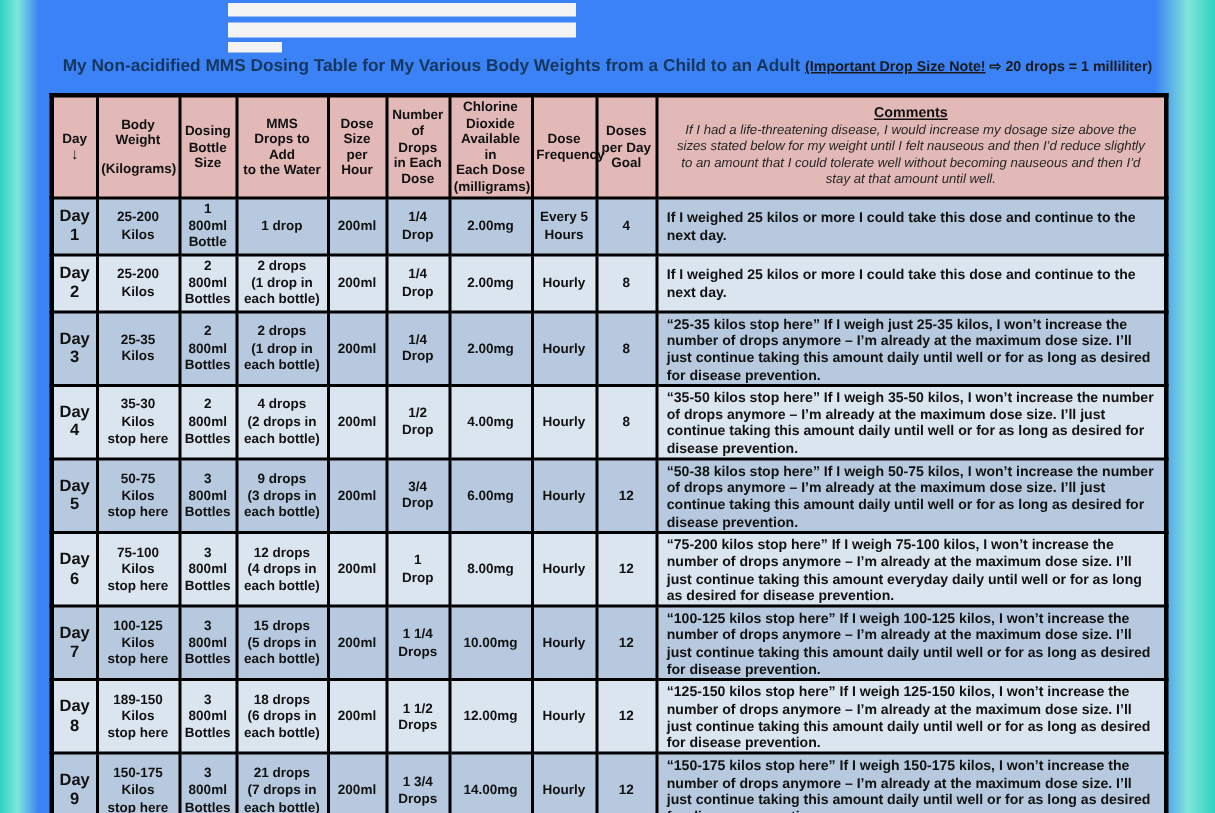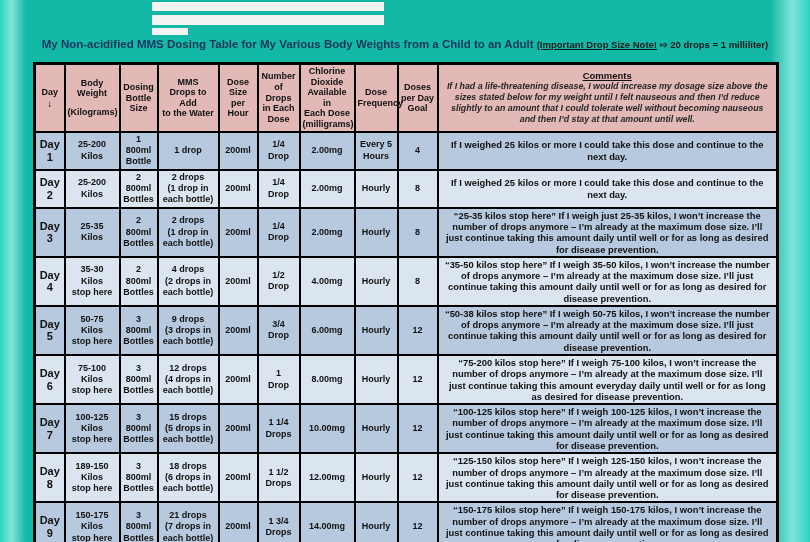--- a/index.html
+++ b/index.html
@@ -1,17 +1,17 @@
 <!DOCTYPE html>
 <html style="--edge_teal: #2ed3c1; --title_blue: #17365d; --header_pink: #e2b9b7; --row_dark: #b7c9de; --row_light: #dbe5f0;"><head>
 <meta charset="utf-8">
 <style>
   html,body { margin:0; padding:0; }
   .canvas {
-    position:relative; width:810px; height:542px; background:#14b8a6;
+    position:relative; width:810px; height:542px; background:#3b82f6;
     font-family:"Liberation Sans", sans-serif; overflow:hidden;
     color:#111;
   }
   
   .edge-left {
     position:absolute; left:0; top:0; bottom:0; width:26px;
     background:linear-gradient(90deg, var(--edge_teal) 0%, #7fe5da 45%, rgba(255,255,255,0) 100%);
   }
   .edge-right {
     position:absolute; right:0; top:0; bottom:0; width:40px;
@@ -41,27 +41,27 @@
   tbody tr { height:38px; }
   thead th { background:var(--header_pink); }
   tbody tr:nth-child(odd)  td { background:var(--row_dark); }
   tbody tr:nth-child(even) td { background:var(--row_light); }
 
   .h-label { font-size:9px; line-height:1.18; text-align:center; white-space:pre-line; }
   .h-sub   { font-size:9px; line-height:1.1; text-align:right; margin-top:9px; }
   .h-arrow { font-size:10px; text-align:center; margin-top:1px; }
   .th-comments .h-label { font-size:9.5px;text-decoration:underline; }
   .h-note {
-    font-size:8.8px; font-style:italic; font-weight:bold; line-height:1.25;
+    font-size:8.8px; font-style:italic; font-weight:normal; line-height:1.25;
     text-align:center; padding:0 6px; color:#262626;
   }
 
   .cell { font-size:9px; line-height:1.25; text-align:center; white-space:pre-line; }
   .c-day { font-size:11px; line-height:1.15; }
-  .c-comments { font-size:9.4px; line-height:1.2; text-align:center; padding:1px 6px; white-space:normal; }
+  .c-comments { font-size:9.4px; line-height:1.2; text-align:left; padding:1px 6px; white-space:normal; }
 </style>
 </head>
 <body>
 
 <div class="canvas">
   <div class="edge-left"></div>
   <div class="edge-right"></div>
   <div class="ghost g1"></div>
   <div class="ghost g2"></div>
   <div class="ghost g3"></div>

